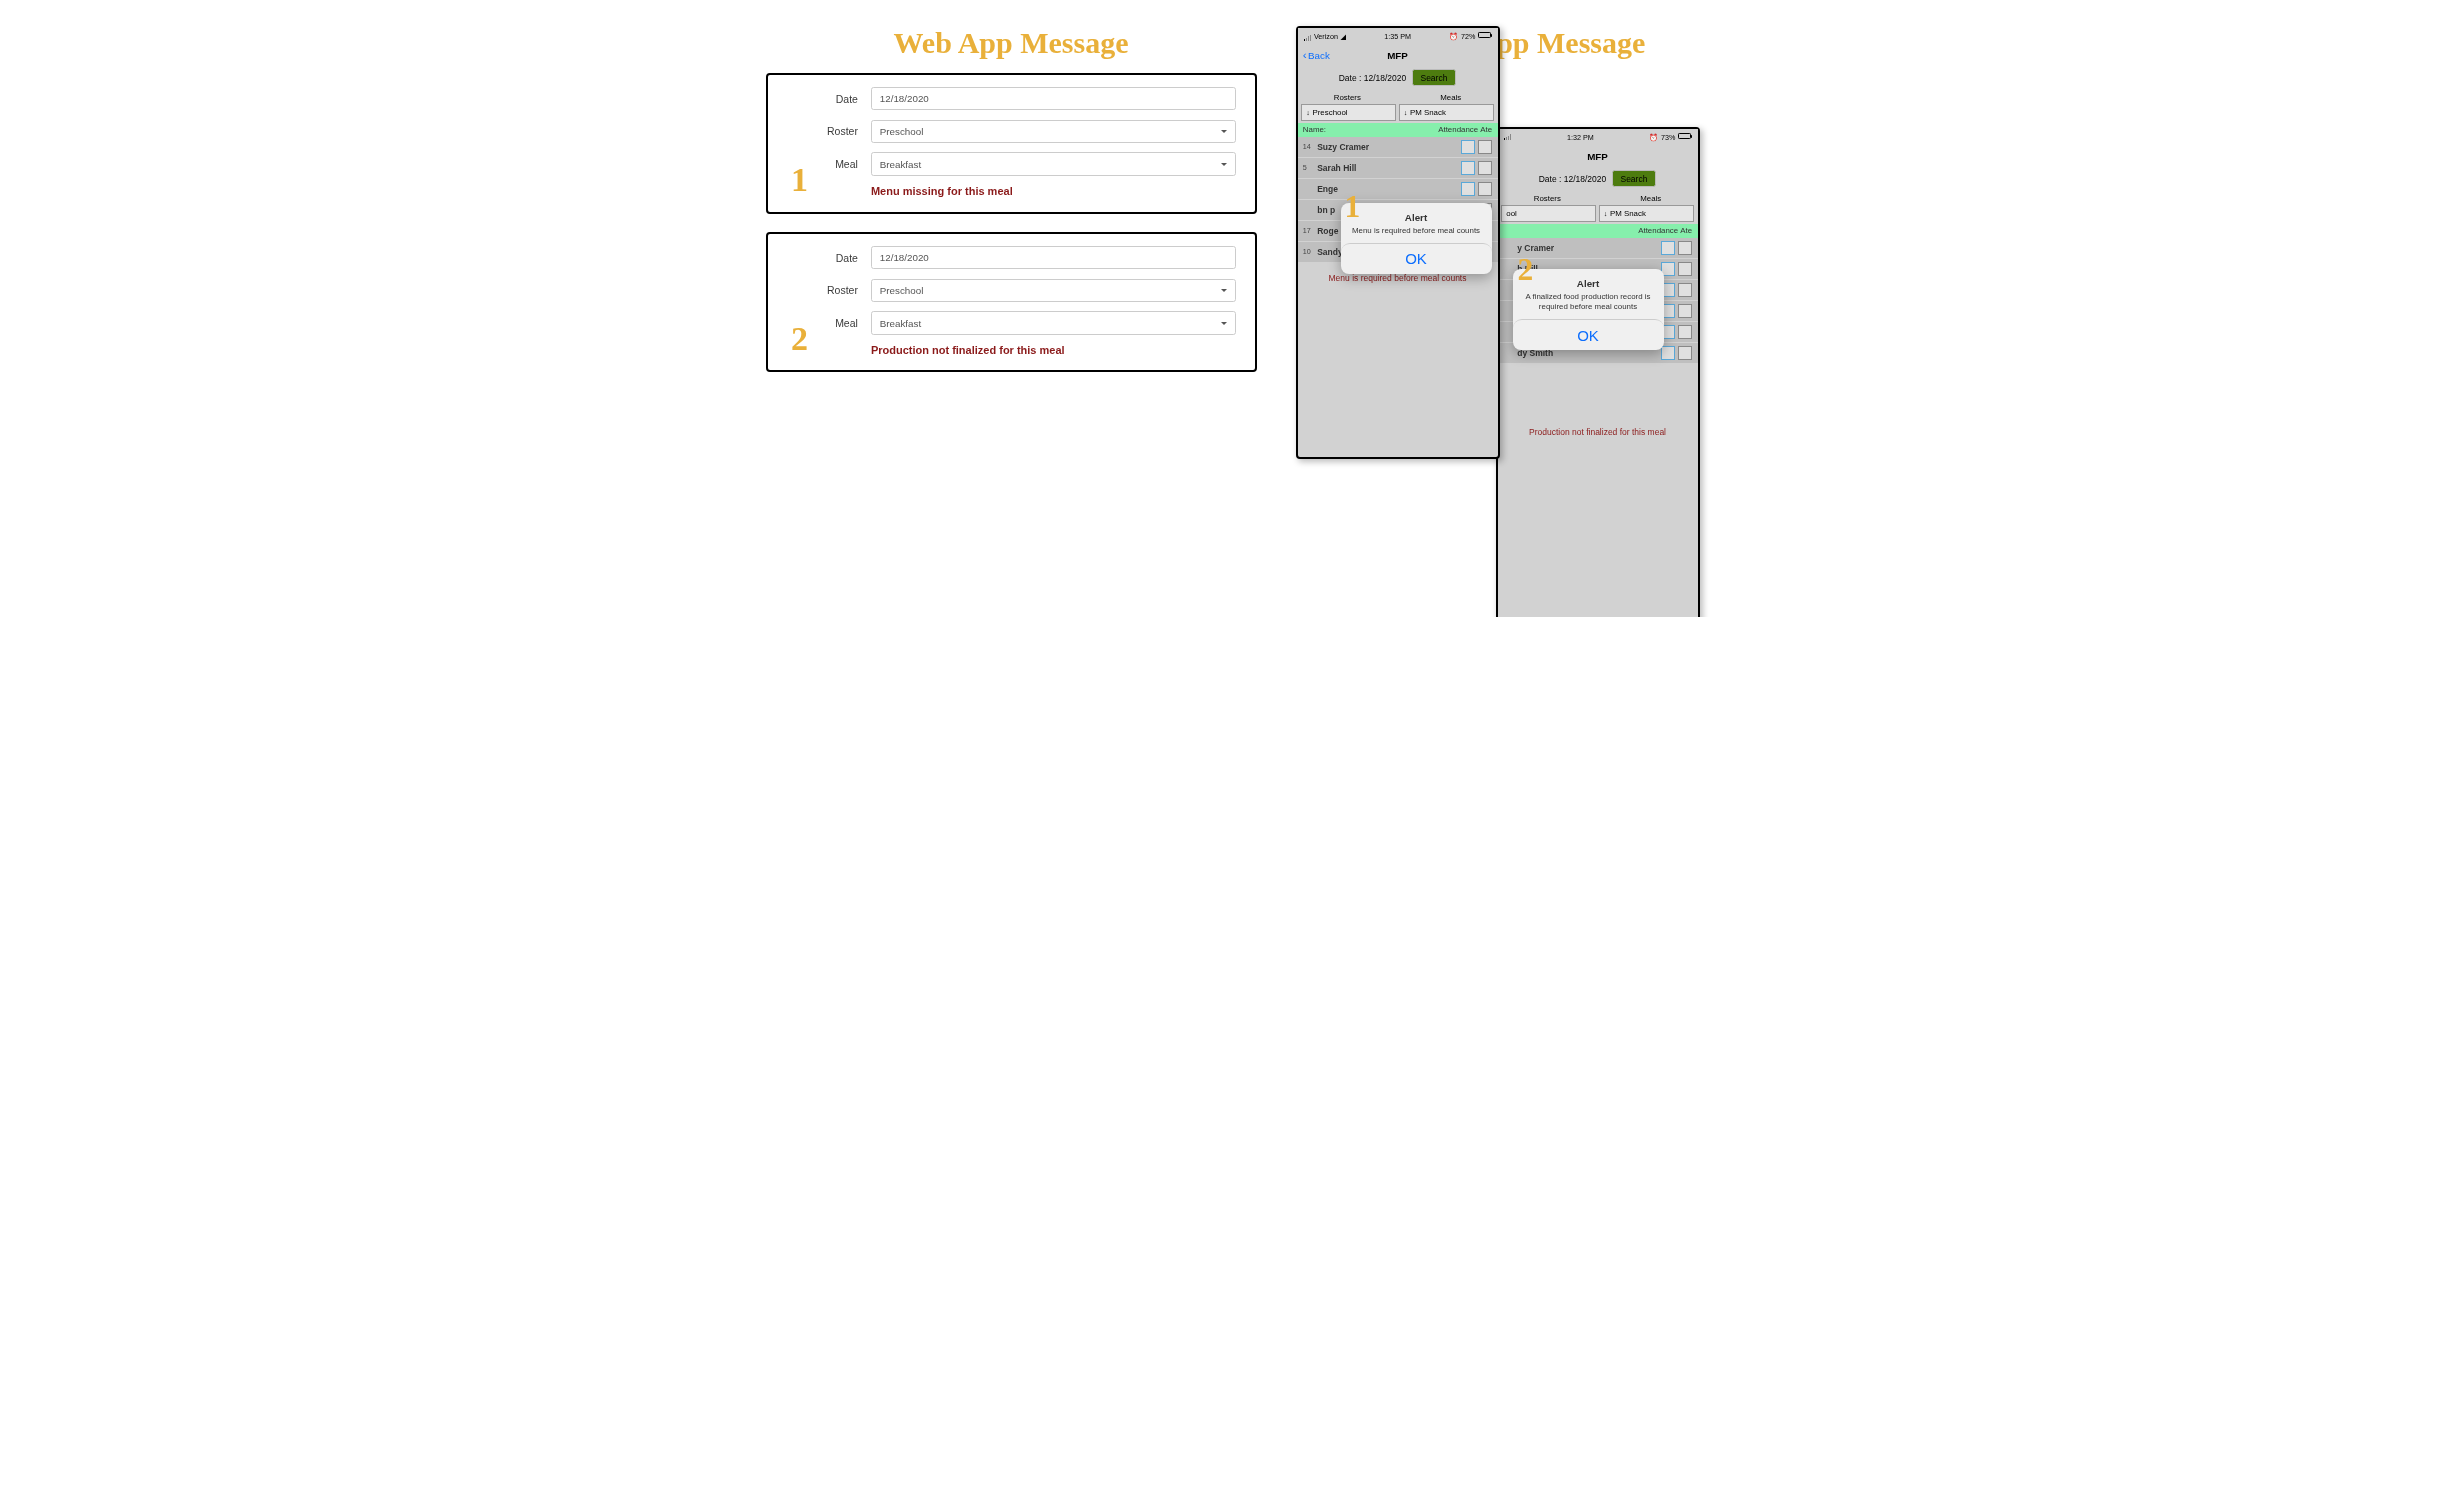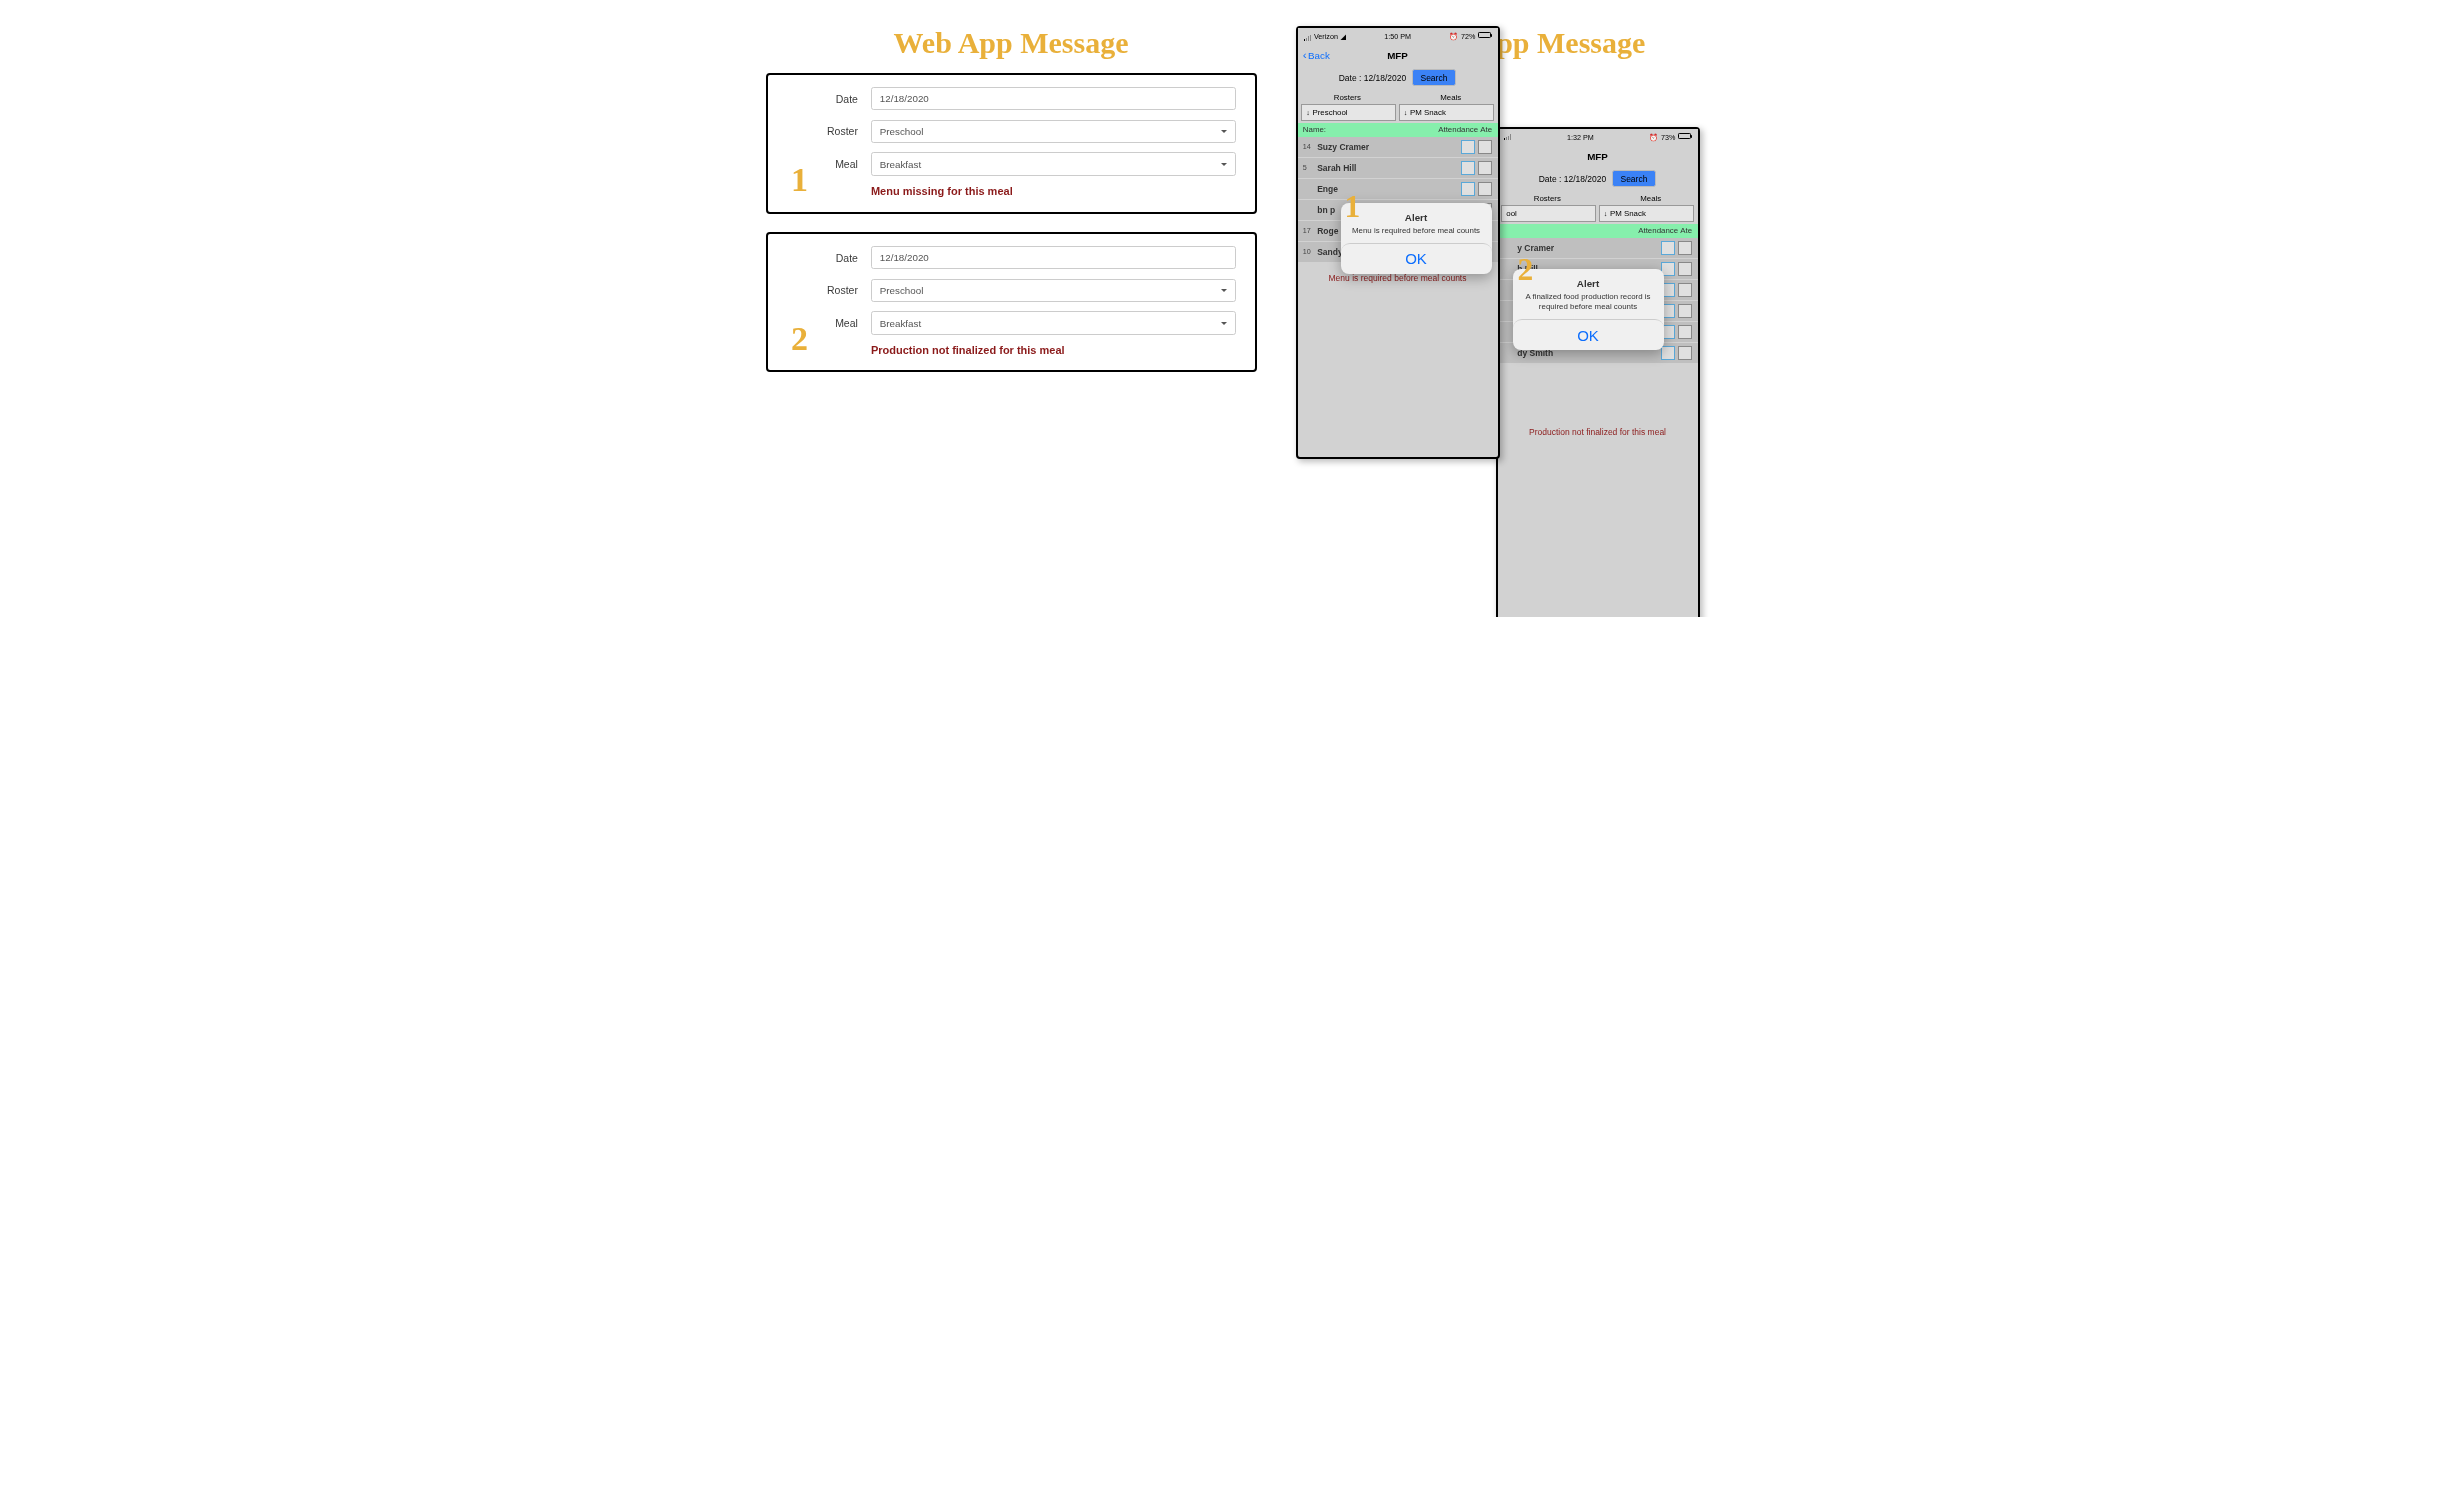--- a/index.html
+++ b/index.html
@@ -131,21 +131,21 @@
     font-size: 9.8px;
     display: flex; align-items: center; gap: 1.3px;
   }
   .nav-back .chev { font-size: 11.8px; line-height: 1; }
   .nav-title { font-size: 9.8px; font-weight: 600; color: #000; }
   .date-row {
     display: flex; align-items: center; justify-content: center; gap: 5.3px;
     padding: 2.6px 6.6px 6.6px 6.6px; font-size: 8.5px; color: #000;
   }
   .search-btn {
-    background: #3b82f6; border: 0.7px solid #bbb; border-radius: 2.6px;
+    background: #4d7c0f; border: 0.7px solid #bbb; border-radius: 2.6px;
     padding: 2.6px 7.9px; font-size: 8.5px; cursor: pointer;
   }
   .header-row {
     display: flex; font-size: 7.9px; color: #000;
     padding: 0 6.6px 2.6px 6.6px; justify-content: space-around; gap: 20px;
   }
   .dropdown-row { display: flex; padding: 0 3.9px; gap: 2.6px; margin-bottom: 1.3px;}
   .phone-dd {
     flex: 1; background: #e6e6e6; border: 0.7px solid #999;
     display: flex; align-items: center; height: 17px; padding: 0 3.9px;
@@ -273,21 +273,21 @@
         <div class="status-left">
           <span class="sig-bars">
               <span></span>
               <span></span>
               <span></span>
               <span></span>
             </span>
           <span>Verizon</span>
           <span class="wifi">◢</span>
         </div>
-        <div>1:50 PM</div>
+        <div>1:35 PM</div>
         <div class="status-right">
           <span>⏰</span>
           <span>72%</span>
           <span class="battery"><span class="battery-fill" style="width:72%"></span></span>
         </div>
       </div>
       <div class="nav-bar">
         <div class="nav-back">
             <span class="chev">‹</span>
             <span>Back</span>

